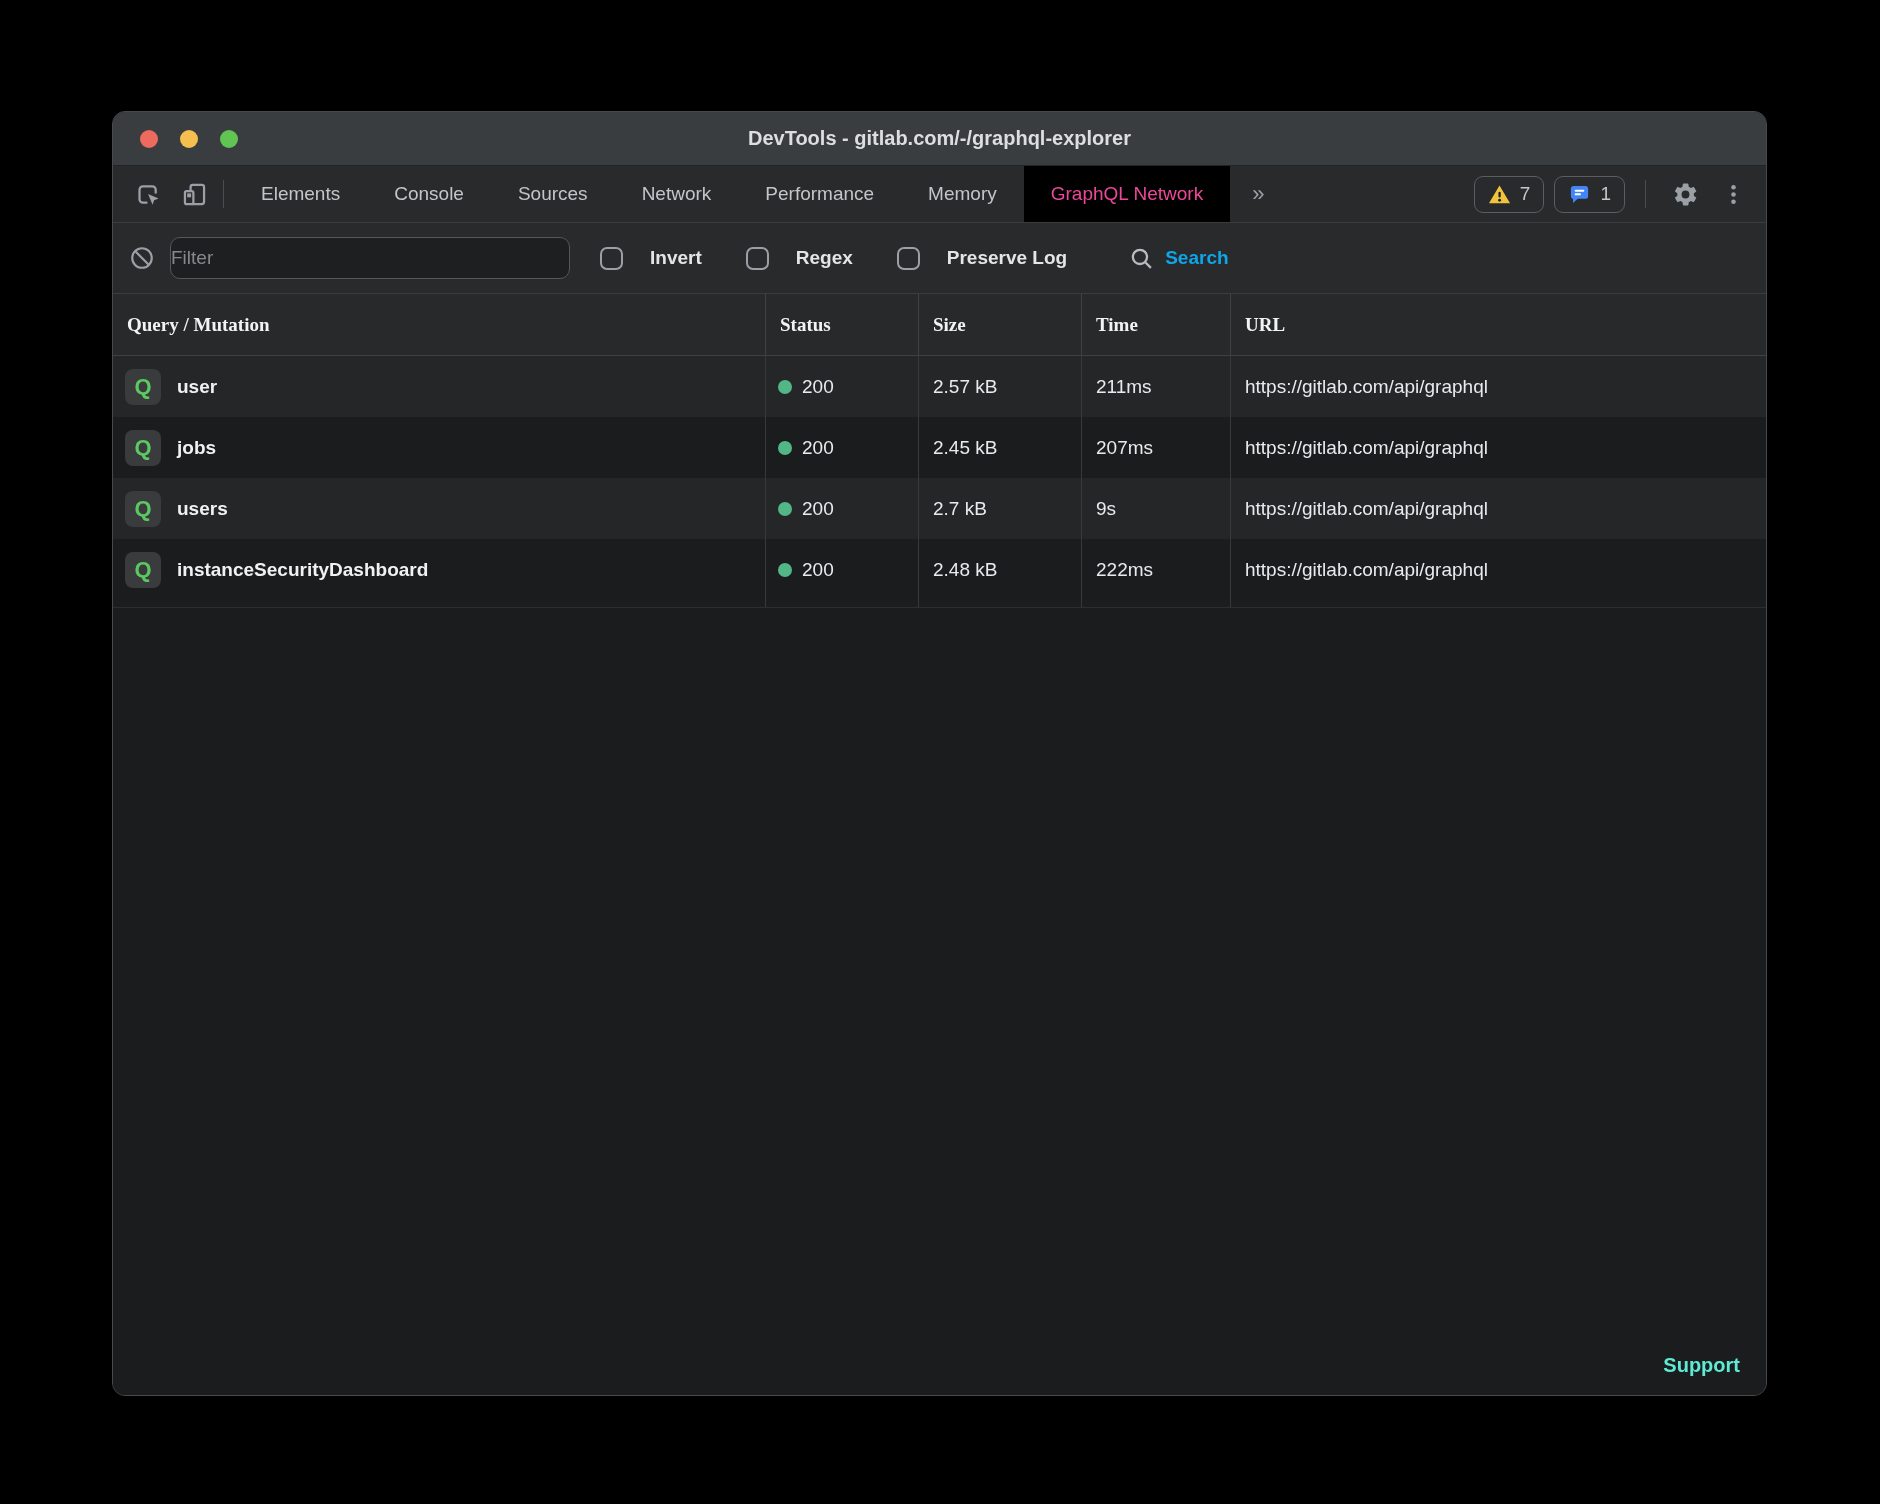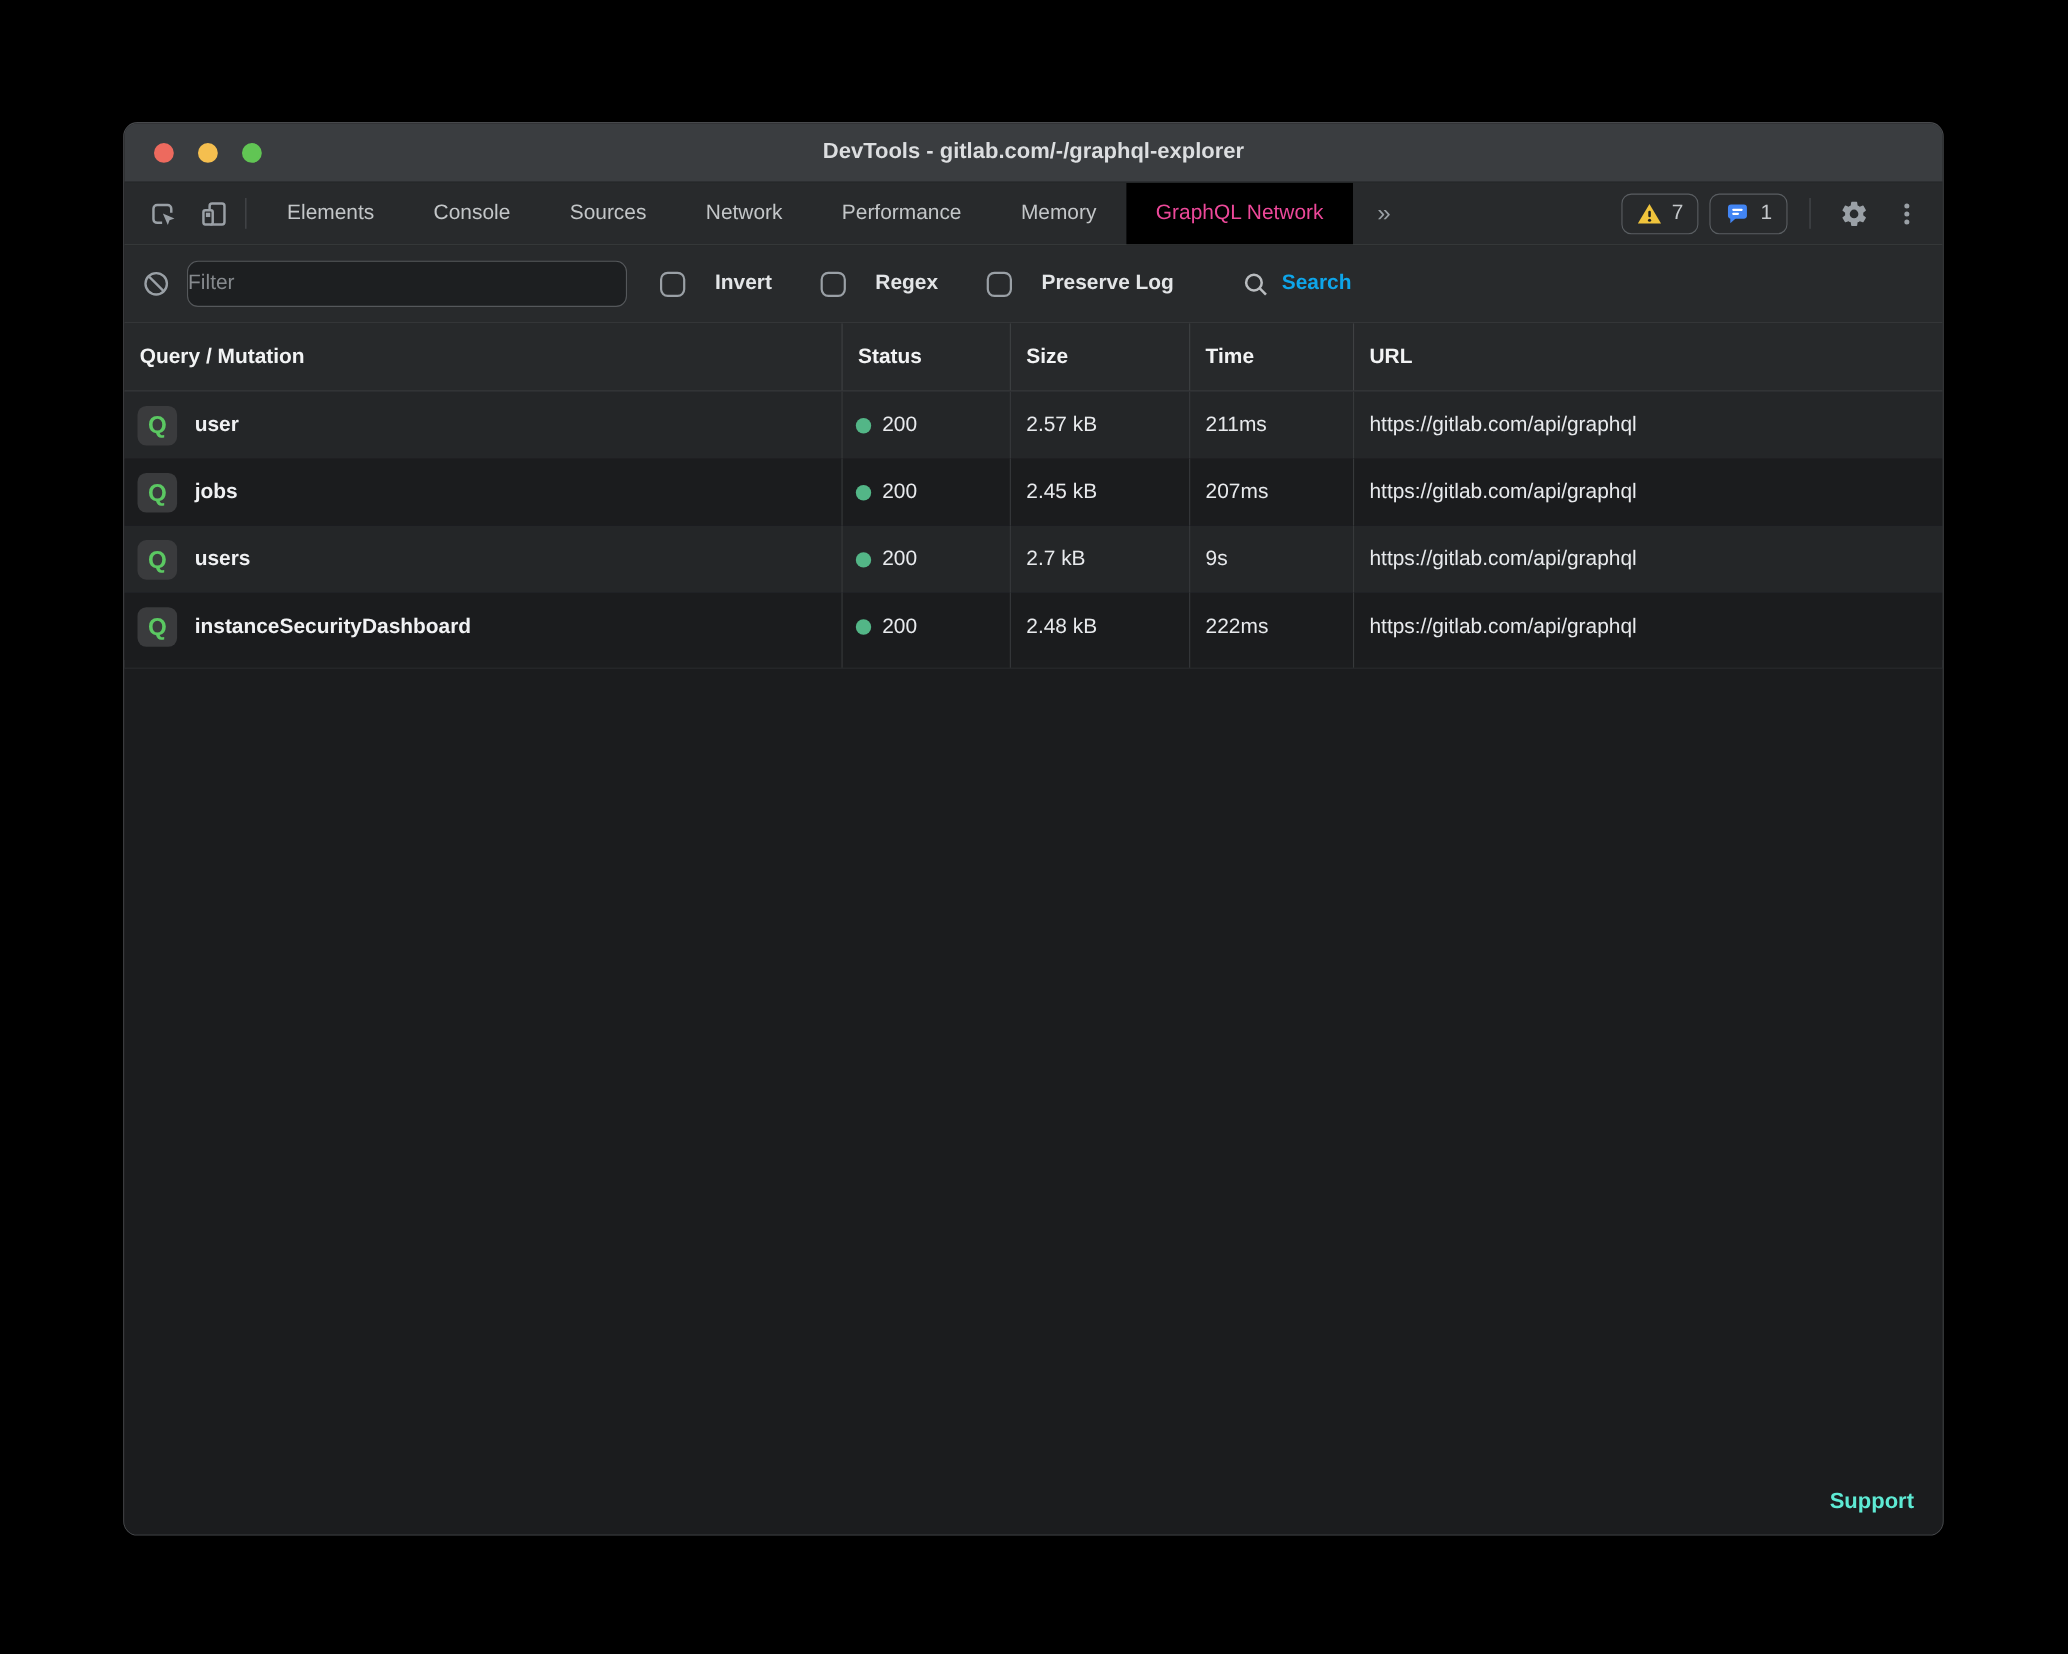--- a/index.html
+++ b/index.html
@@ -47,21 +47,21 @@
   .chk-group:first-of-type { margin-left:30px; }
   .checkbox { width:23px; height:23px; border:2.5px solid #9aa0a6; border-radius:7px; background:transparent; }
   .chk-label { font-size:19px; font-weight:bold; color:#e3e5e7; }
   .search-group { display:flex; align-items:center; gap:11px; margin-left:62px; color:#b9bcbf; }
   .search-label { font-size:19px; font-weight:bold; color:#0ea5e9; }
 
   
   .grid-header { height:62px; background:#27292b; border-bottom:1px solid #3f4143;
                  display:flex; align-items:stretch; font-weight:bold; font-size:19px;
                  color:#f2f3f4; flex:0 0 auto; }
-  .hcell { display:flex; align-items:center; padding-left:14px; border-right:1px solid #3f4143; }
+  .hcell { display:flex; align-items:center; padding-left:14px; border-right:1px solid #3f4143;font-family:Liberation Serif, serif; }
   .hcell:last-child { border-right:none; }
   .col-qm { width:653px; flex:0 0 auto; }
   .col-status { width:153px; flex:0 0 auto; }
   .col-size { width:163px; flex:0 0 auto; }
   .col-time { width:149px; flex:0 0 auto; }
   .col-url { flex:1 1 auto; }
 
   .row { height:61px; display:flex; align-items:stretch; font-size:19px; color:#e8eaed; flex:0 0 auto; }
   .row.odd { background:#242628; }
   .row.even { background:#1b1c1e; }

